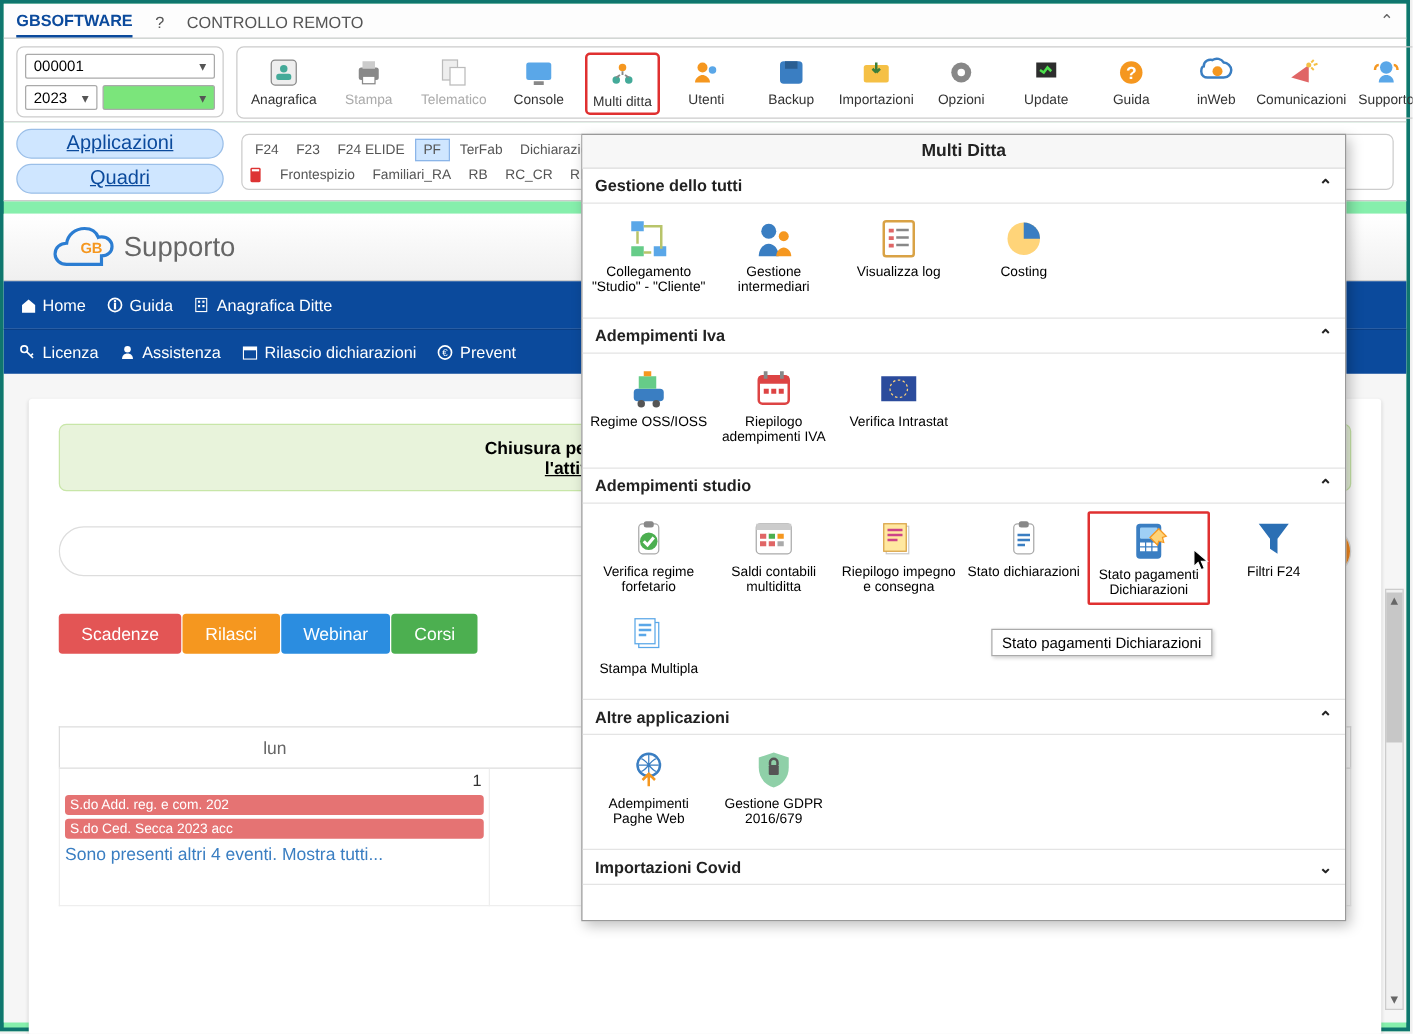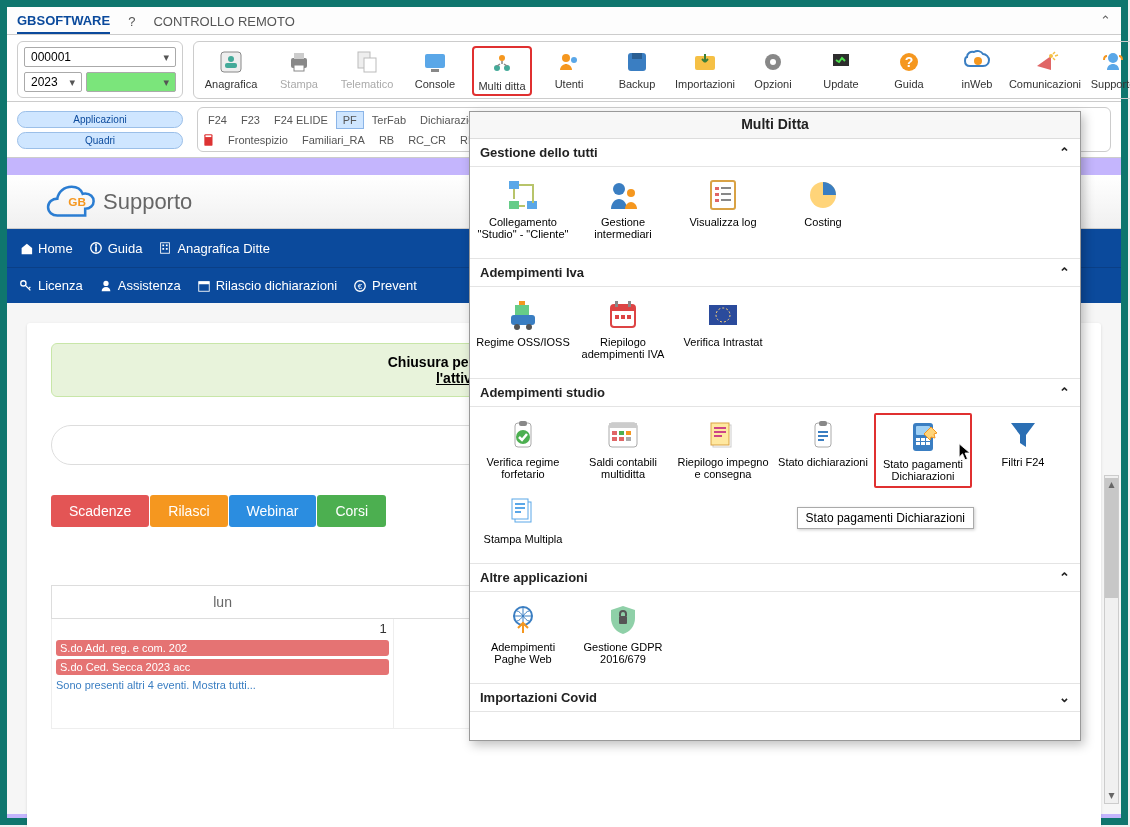--- a/index.html
+++ b/index.html
@@ -7,22 +7,22 @@
     margin: 0;
     font-family: "Segoe UI", Arial, sans-serif;
     font-size: 12px;
     background: #f0f0f0;
     width: 1130px;
     height: 827px;
     overflow: hidden;
     position: relative;
   }
   .app-wrap {
-    border: 7px solid #0f766e;
-    background: #c4b5fd;
+    border: 3px solid #0f766e;
+    background: #86efac;
     width: 1128px;
     height: 825px;
     position: relative;
   }
   
   .top-tabs {
     display: flex;
     align-items: center;
     padding: 6px 10px 0 10px;
     background: #fdfdfd;
@@ -123,22 +123,23 @@
     display: inline-flex;
     align-items: center;
     justify-content: center;
     border: 1px solid #9bbfe8;
     background: #cfe6ff;
     color: #0b4a9c;
     border-radius: 14px;
     padding: 2px 18px;
     margin-right: 4px;
     cursor: pointer;
-    font-size: 10px;
+    font-size: 16px;
     min-width: 140px;
+    text-decoration: underline;
   }
   .sub-ribbon-left {
     display: flex;
     flex-direction: column;
     gap: 4px;
     width: 170px;
   }
   .tab-row {
     display: flex;
     gap: 0;
@@ -298,21 +299,21 @@
     background: #e57373;
     color: #fff;
     font-size: 11px;
     border-radius: 3px;
     padding: 2px 4px;
     margin-top: 18px;
     white-space: nowrap;
     overflow: hidden;
   }
   .event-chip + .event-chip { margin-top: 3px; }
-  .event-more { color: #3a7ec2; font-size: 11px; margin-top: 4px; display: block; }
+  .event-more { color: #3a7ec2; font-size: 14px; margin-top: 4px; display: block; }
   .scrollbar-v {
     position: absolute;
     right: 2px; top: 300px; bottom: 10px;
     width: 15px;
     background: #f0f0f0;
     border: 1px solid #ccc;
   }
   .scrollbar-v .thumb {
     background: #c7c7c7;
     height: 120px;

